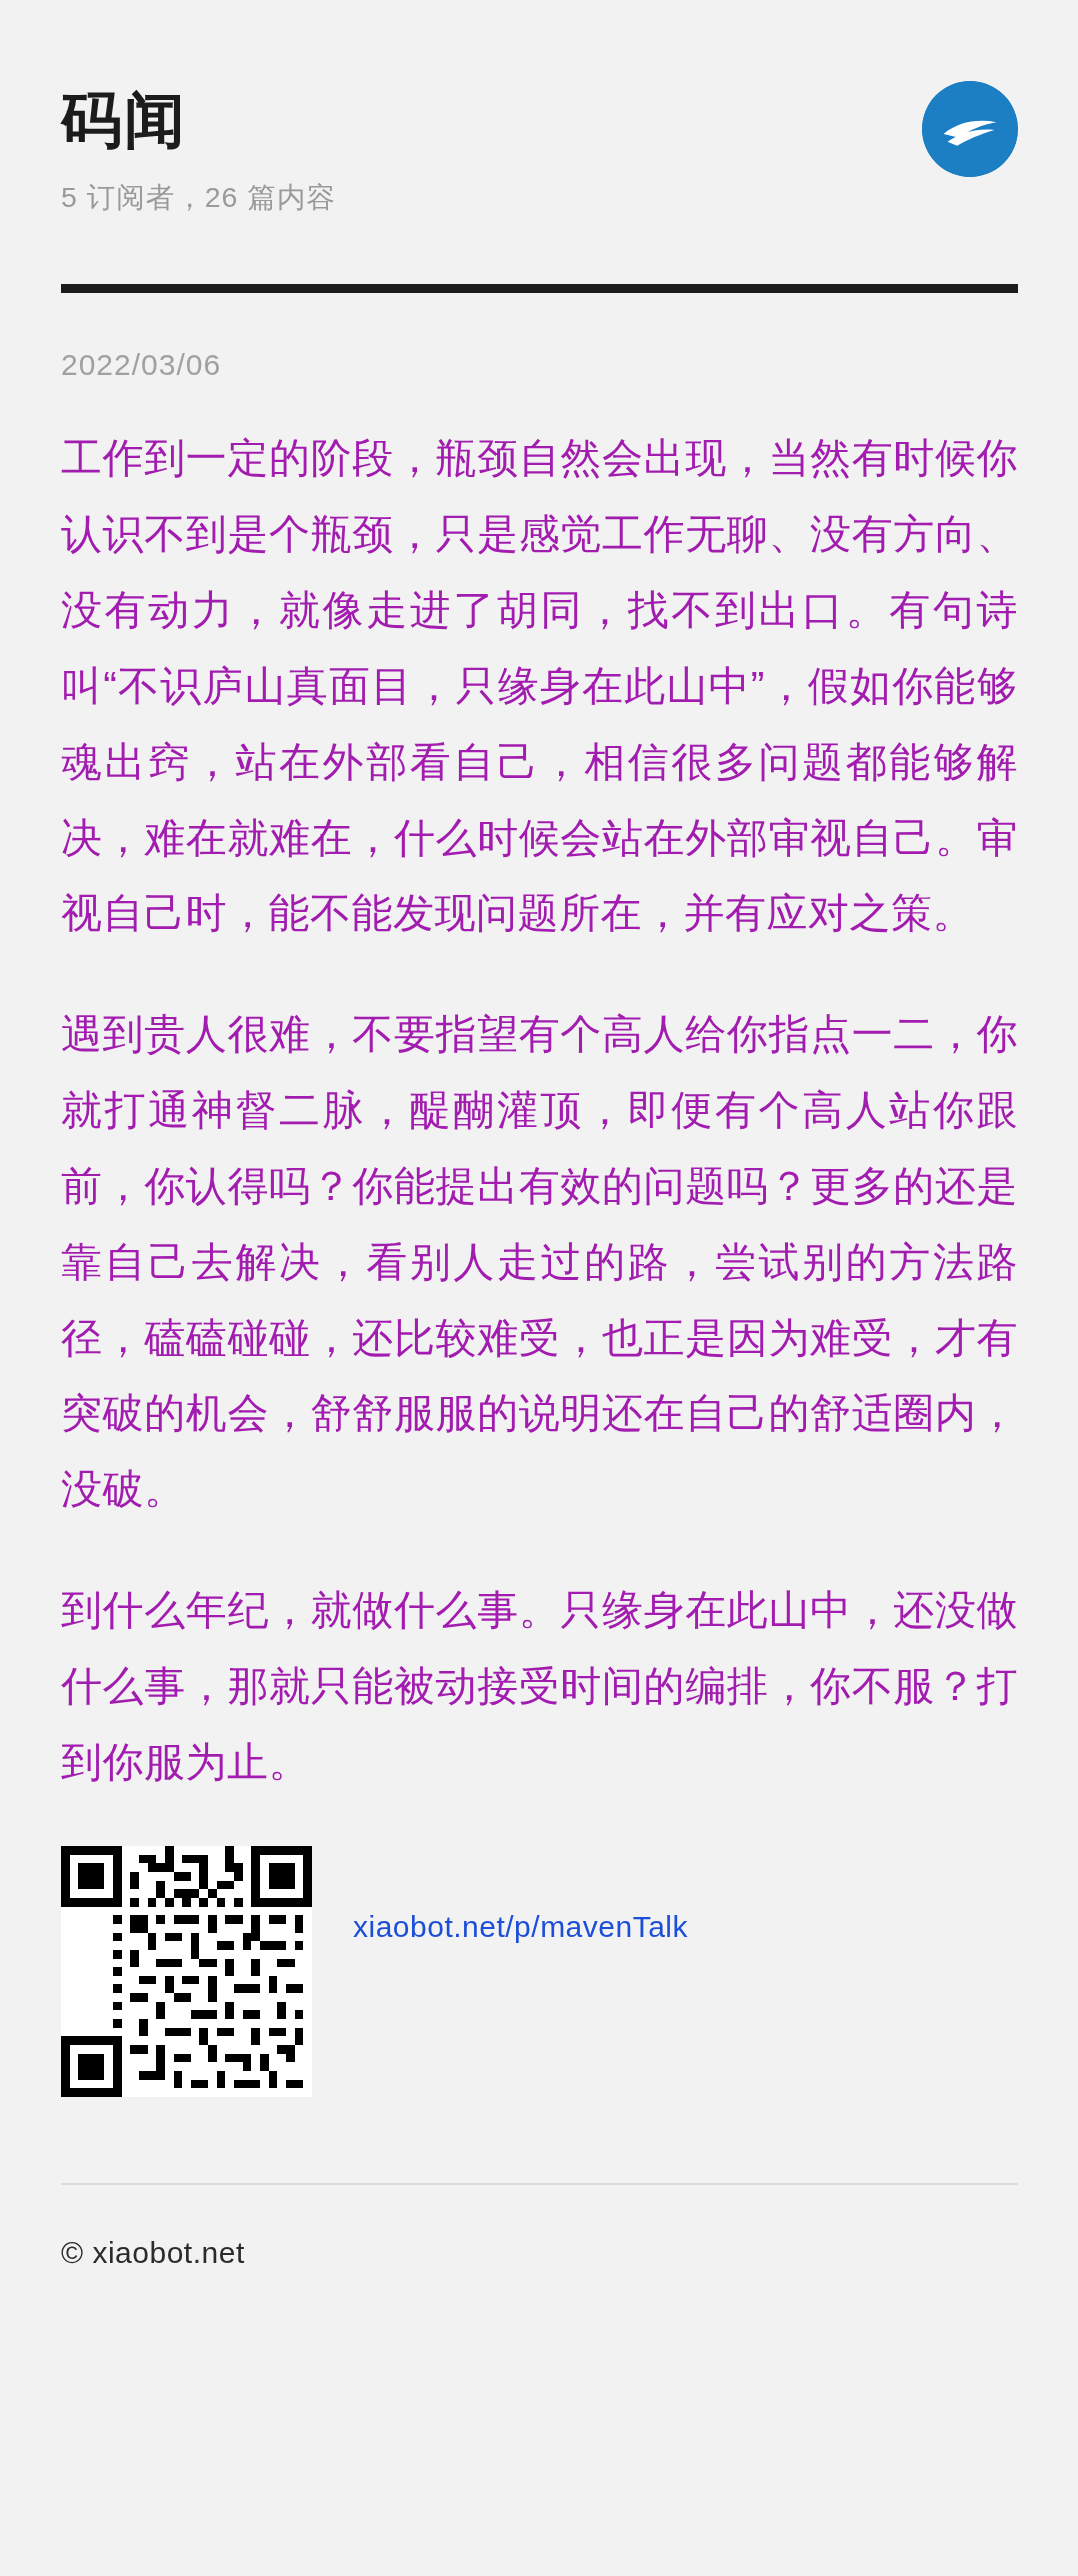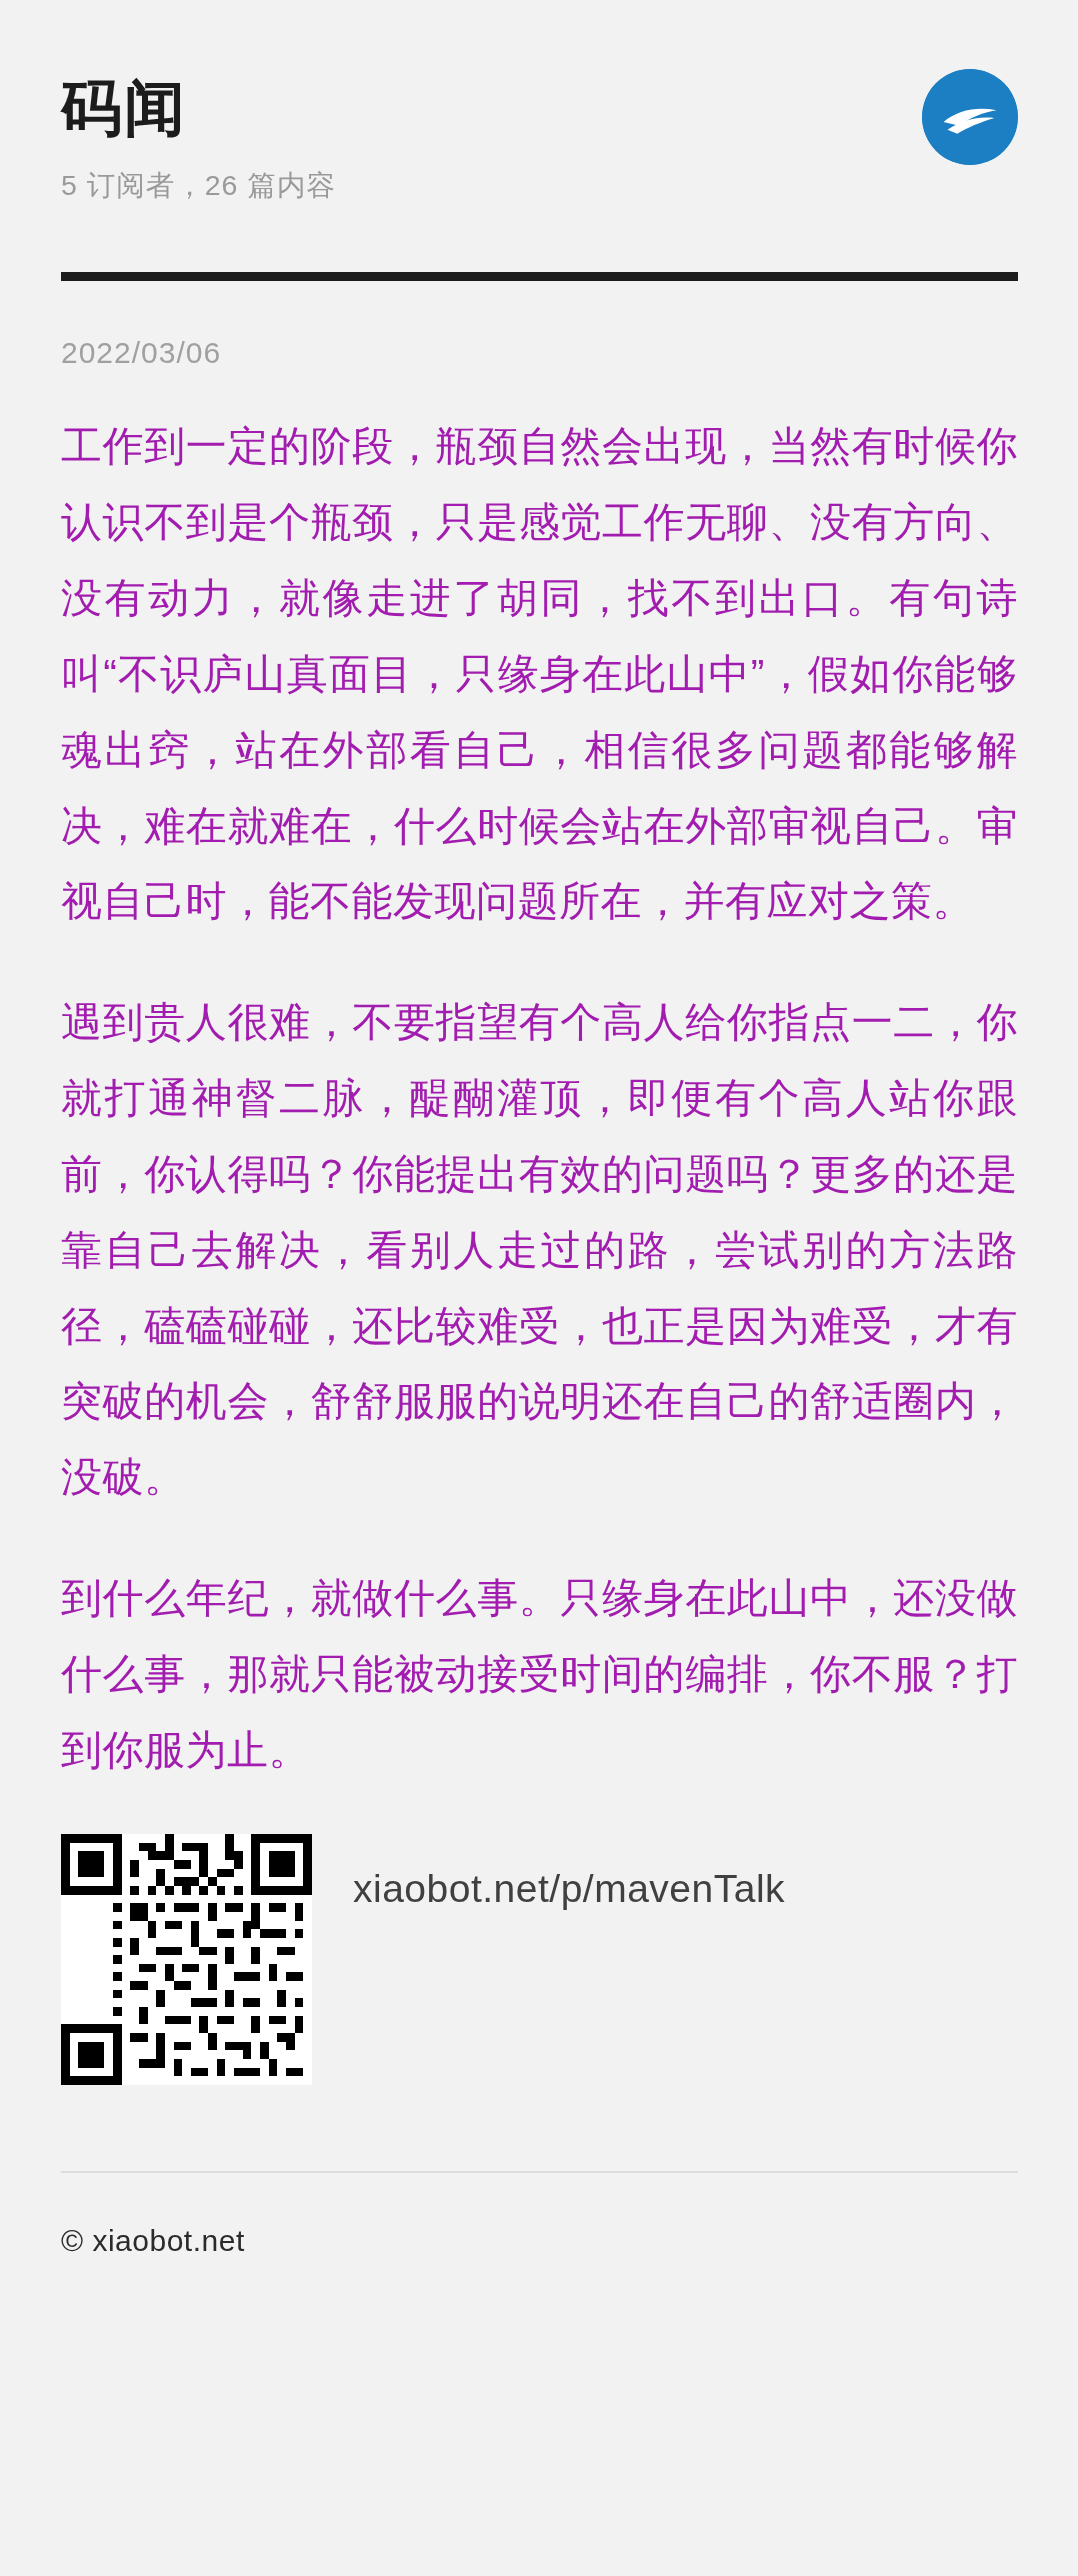--- a/index.html
+++ b/index.html
@@ -11,21 +11,21 @@
     width: 1079px;
     min-height: 2576px;
     font-family: "Liberation Sans", "DejaVu Sans", sans-serif;
     color: #2b2b2b;
     -webkit-font-smoothing: antialiased;
   }
   .page {
     width: 1079px;
     min-height: 2576px;
     box-sizing: border-box;
-    padding: 0 61px;
+    padding: 12px 61px;
     background: #f2f2f2;
     position: relative;
   }
   
   .header {
     padding-top: 69px;
     display: flex;
     align-items: flex-start;
     justify-content: space-between;
   }
@@ -110,23 +110,23 @@
   .qr-line2 {
     margin-top: 21.6px;
     font-size: 32px;
     color: #3a3a3a;
     letter-spacing: 1px;
   }
   .qr-line2 .brand {
     color: #c0392b;
   }
   .qr-url {
-    margin-top: 16px;
-    font-size: 39px;
-    color: #404040;
+    margin-top: 47px;
+    font-size: 30px;
+    color: #1d4ed8;
     letter-spacing: 0.5px;
   }
   
   .footer-divider {
     margin-top: 86px;
     height: 2px;
     background: #dcdcdc;
   }
   .footer {
     margin-top: 51px;

